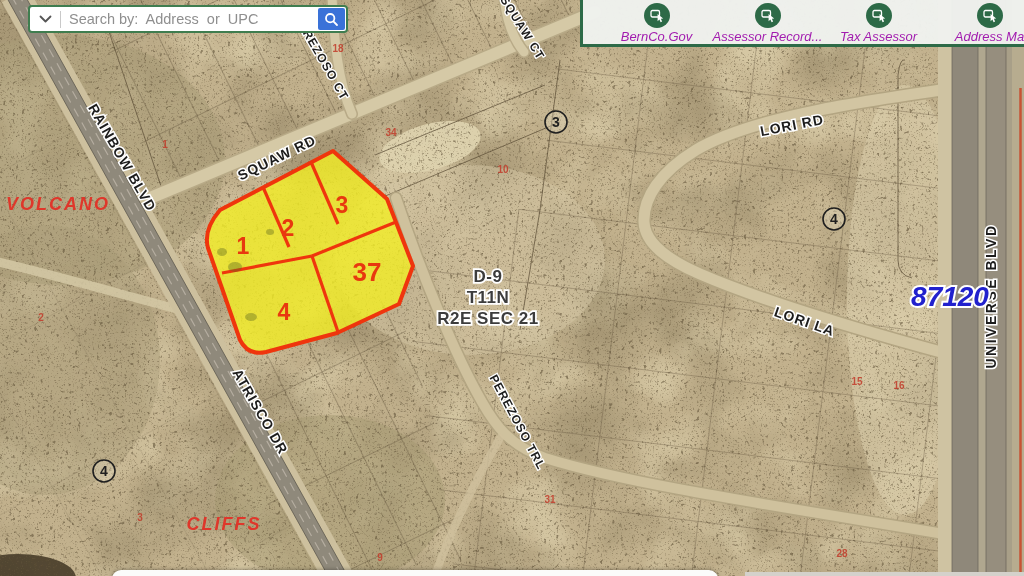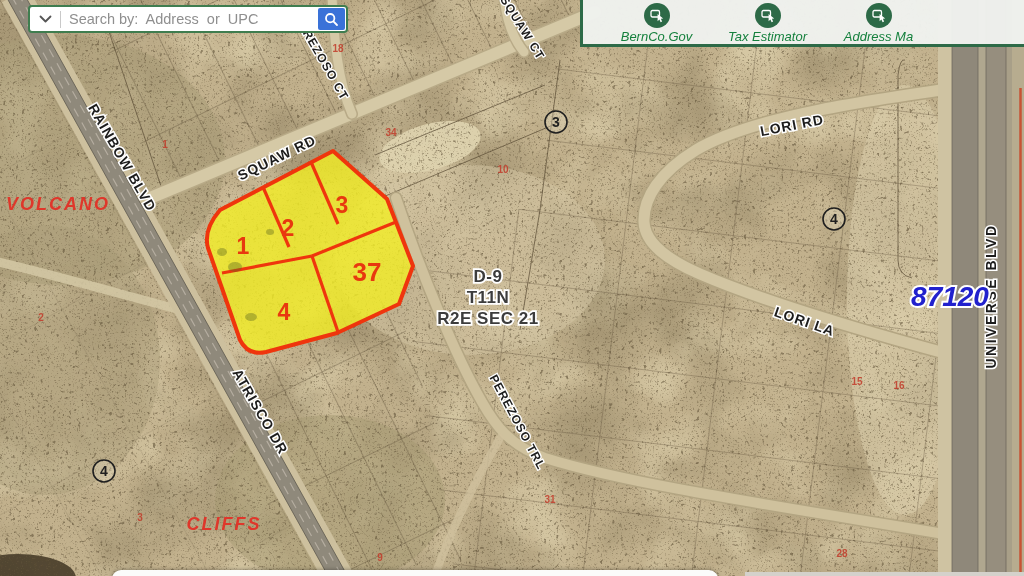--- a/index.html
+++ b/index.html
@@ -20,21 +20,21 @@
     margin-right:1px;display:flex;align-items:center;justify-content:center;cursor:pointer;padding:0;}
 
   
   .toolbar{position:absolute;left:580px;top:0;width:444px;height:47px;
     background:rgba(239,242,238,.97);border-left:3px solid #2d6a47;border-bottom:3px solid #2d6a47;
     box-sizing:border-box;display:flex;padding-left:18px;z-index:30;overflow:hidden;}
   .tb-item{width:111px;flex:0 0 auto;display:flex;flex-direction:column;align-items:center;
     justify-content:flex-start;cursor:pointer;}
   .tb-ico{width:26px;height:26px;border-radius:50%;background:#2d6a47;margin-top:3px;
     display:flex;align-items:center;justify-content:center;}
-  .tb-label{font-size:13px;font-style:italic;color:#15803d;margin-top:1px;white-space:nowrap;}
+  .tb-label{font-size:13px;font-style:italic;color:#a21caf;margin-top:1px;white-space:nowrap;}
 
   
   .bottom-panel{position:absolute;left:112px;bottom:-3px;width:606px;height:9px;
     background:#fbfbfa;border-radius:9px 9px 0 0;box-shadow:0 0 4px rgba(0,0,0,.4);z-index:25;}
   .bottom-panel2{position:absolute;left:745px;bottom:-1px;width:279px;height:5px;
     background:#d4d1cb;z-index:24;}
 
   
   .street{font-family:"Liberation Sans",sans-serif;font-weight:bold;font-size:14px;
     fill:#1c1c1c;stroke:#ffffff;stroke-width:3px;paint-order:stroke;letter-spacing:1px;text-anchor:middle;}
@@ -282,21 +282,30 @@
       </div>
       <div class="tb-label">BernCo.Gov</div>
     </div>
     <div class="tb-item">
       <div class="tb-ico">
         <svg width="16" height="16" viewBox="0 0 16 16">
           <rect x="2" y="2.5" width="8.5" height="6.5" rx="1.4" fill="none" stroke="#fff" stroke-width="1.3"></rect>
           <path d="M8.6,6 L8.6,13.2 L10.4,11.4 L11.6,14.2 L13.1,13.5 L11.9,10.8 L14.2,10.5 Z" fill="#fff"></path>
         </svg>
       </div>
-      <div class="tb-label">Tax Estimator</div>
+      <div class="tb-label">Assessor Record...</div>
+    </div>
+    <div class="tb-item">
+      <div class="tb-ico">
+        <svg width="16" height="16" viewBox="0 0 16 16">
+          <rect x="2" y="2.5" width="8.5" height="6.5" rx="1.4" fill="none" stroke="#fff" stroke-width="1.3"></rect>
+          <path d="M8.6,6 L8.6,13.2 L10.4,11.4 L11.6,14.2 L13.1,13.5 L11.9,10.8 L14.2,10.5 Z" fill="#fff"></path>
+        </svg>
+      </div>
+      <div class="tb-label">Tax Assessor</div>
     </div>
     <div class="tb-item">
       <div class="tb-ico">
         <svg width="16" height="16" viewBox="0 0 16 16">
           <rect x="2" y="2.5" width="8.5" height="6.5" rx="1.4" fill="none" stroke="#fff" stroke-width="1.3"></rect>
           <path d="M8.6,6 L8.6,13.2 L10.4,11.4 L11.6,14.2 L13.1,13.5 L11.9,10.8 L14.2,10.5 Z" fill="#fff"></path>
         </svg>
       </div>
       <div class="tb-label">Address Ma</div>
     </div>

